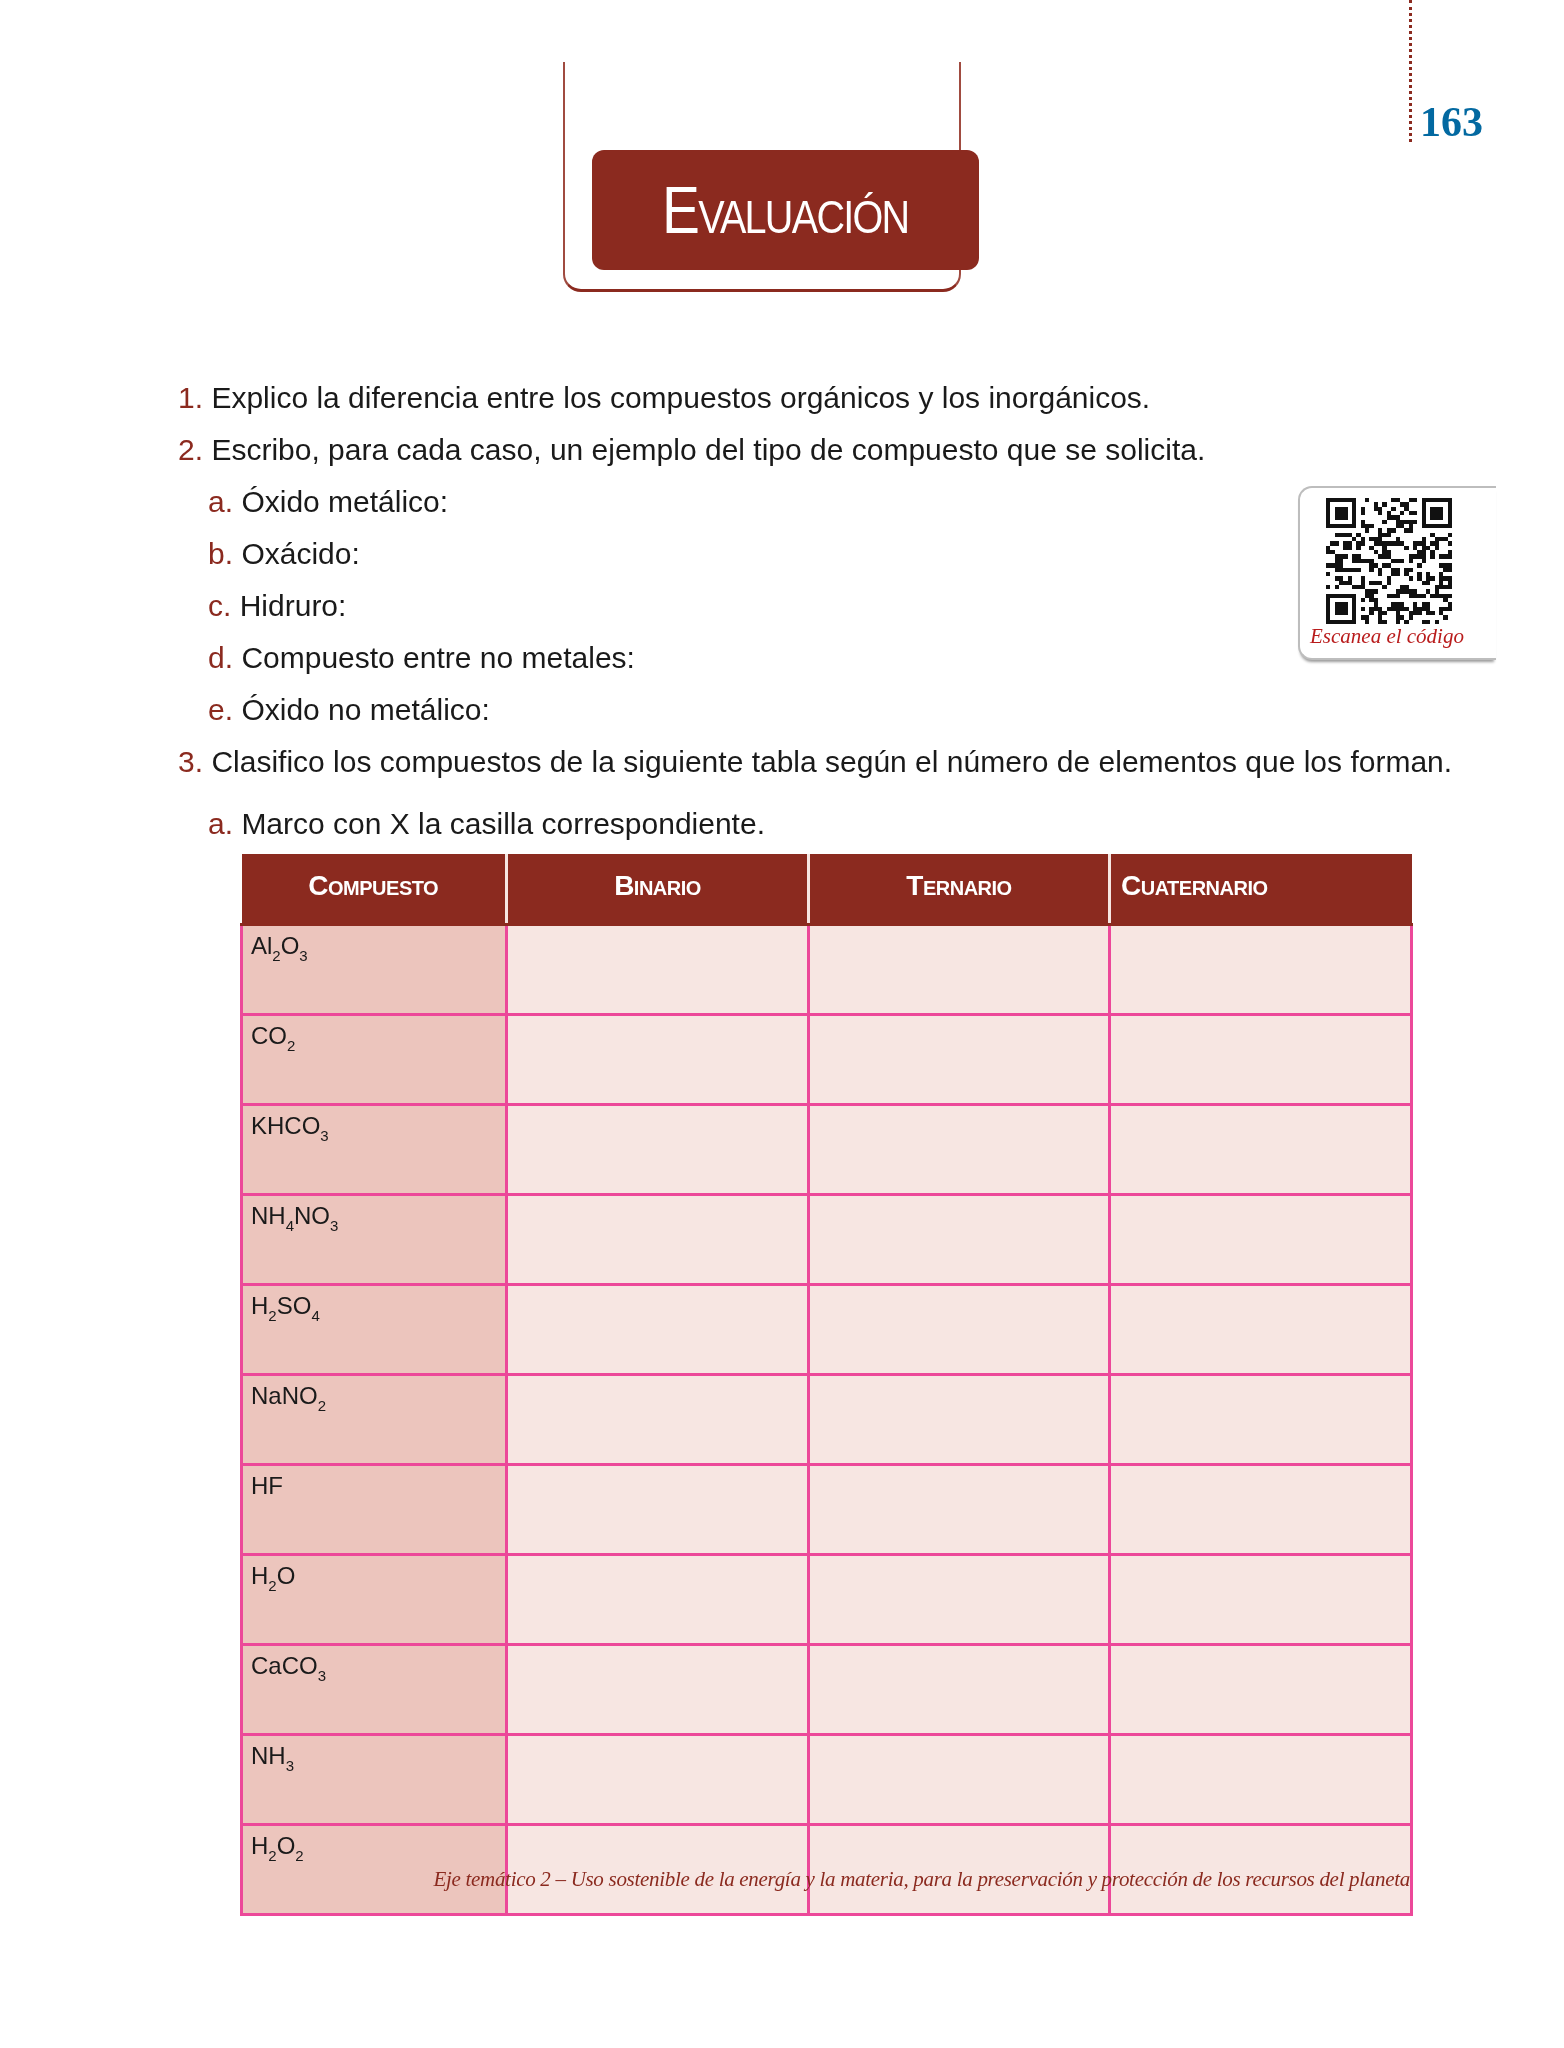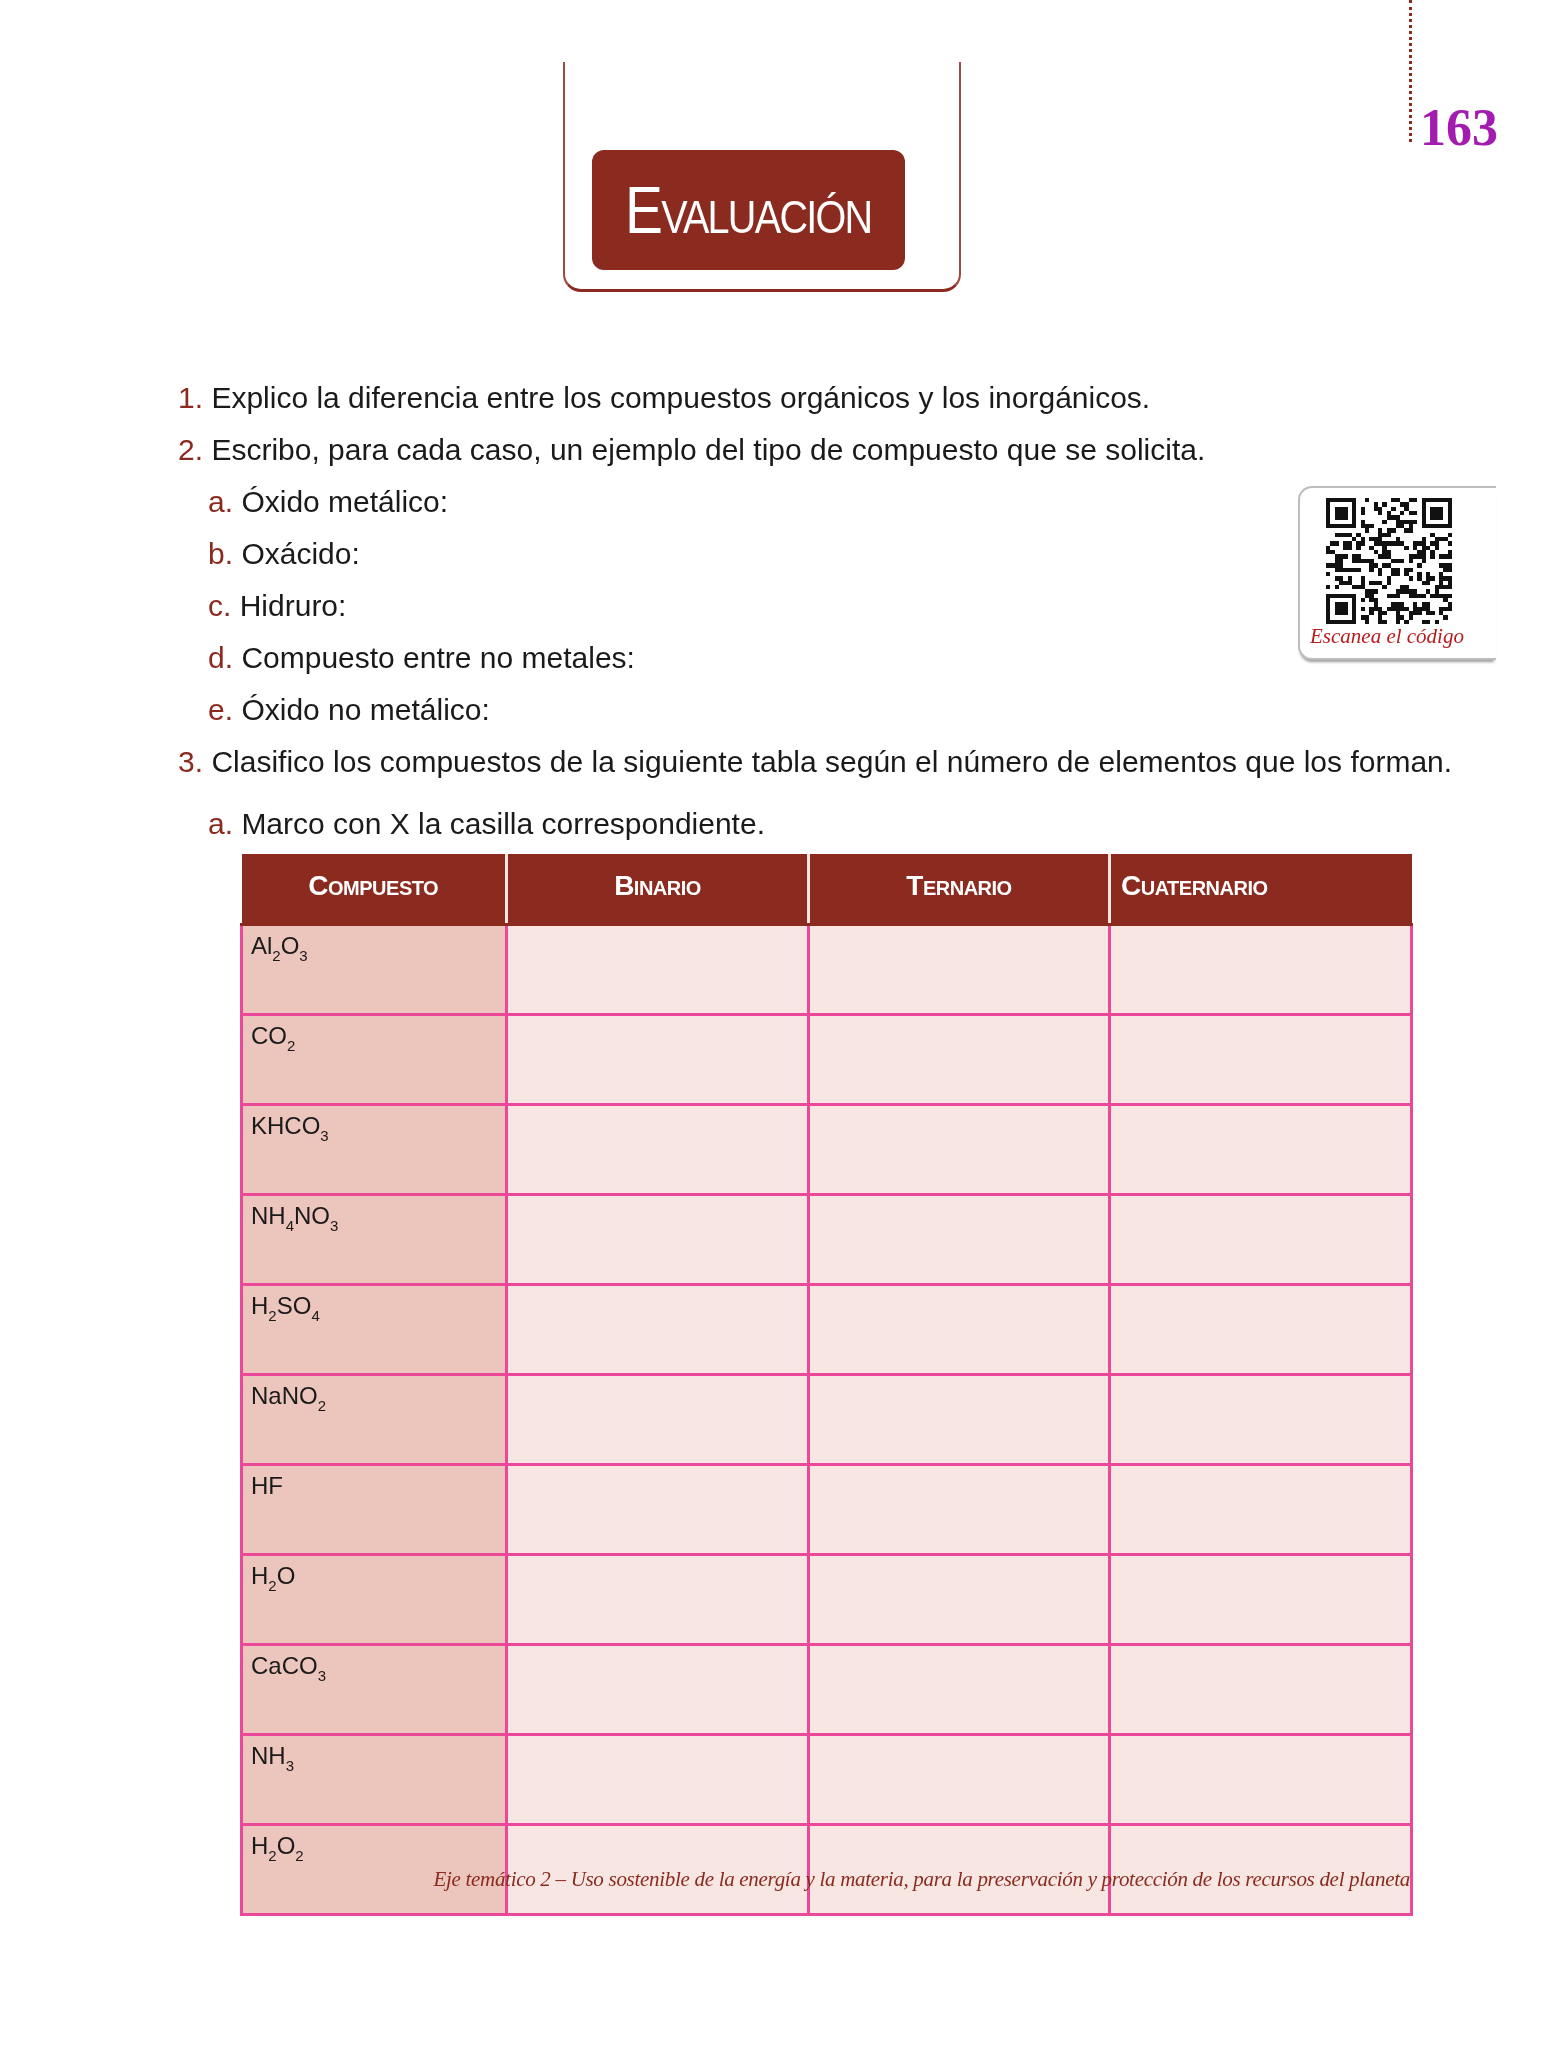--- a/index.html
+++ b/index.html
@@ -2,26 +2,26 @@
 <html><head>
 <meta charset="utf-8">
 <style>
   html, body { margin: 0; padding: 0; background: #ffffff; }
   body { width: 1564px; height: 2048px; position: relative; overflow: hidden;
          font-family: "Liberation Sans", sans-serif; color: #1a1a1a; }
 
   .dotted-rule { position: absolute; left: 1409px; top: 0; height: 142px; width: 0;
                  border-left: 3px dotted #8b2a1f; }
   .page-number { position: absolute; left: 1420px; top: 98px; font-family: "Liberation Serif", serif;
-                 font-weight: bold; font-size: 52px; color: #a21caf; letter-spacing: 0px; }
+                 font-weight: bold; font-size: 42px; color: #0369a1; letter-spacing: 0px; }
 
   .title-frame { position: absolute; left: 563px; top: 62px; width: 398px; height: 230px;
                  border-left: 2px solid #a04b40; border-right: 2px solid #a04b40; border-bottom: 3px solid #8b2a1f;
                  border-radius: 0 0 18px 18px; box-sizing: border-box; }
-  .title-box { position: absolute; left: 592px; top: 150px; width: 313px; height: 120px;
+  .title-box { position: absolute; left: 592px; top: 150px; width: 387px; height: 120px;
                background: #8b2a1f; border-radius: 12px; display: flex; align-items: center; justify-content: center; }
   .title-text { color: #ffffff; font-family: "Liberation Sans Narrow", "Liberation Sans", sans-serif;
                 font-size: 66px; font-variant: small-caps; letter-spacing: -2px; transform: scaleX(0.86); }
 
   .qr-card { position: absolute; left: 1298px; top: 486px; width: 198px; height: 174px;
              border: 2px solid #bdbdbd; border-right: none; border-radius: 14px 0 0 14px;
              box-shadow: 0 4px 3px -2px #9a9a9a; background: #fff; box-sizing: border-box; }
   .qr-code { position: absolute; left: 26px; top: 10px; width: 126px; height: 126px; }
   .qr-caption { position: absolute; left: 10px; top: 136px; font-family: "Liberation Serif", serif;
                 font-style: italic; font-size: 21px; color: #b91c1c; white-space: nowrap; }

